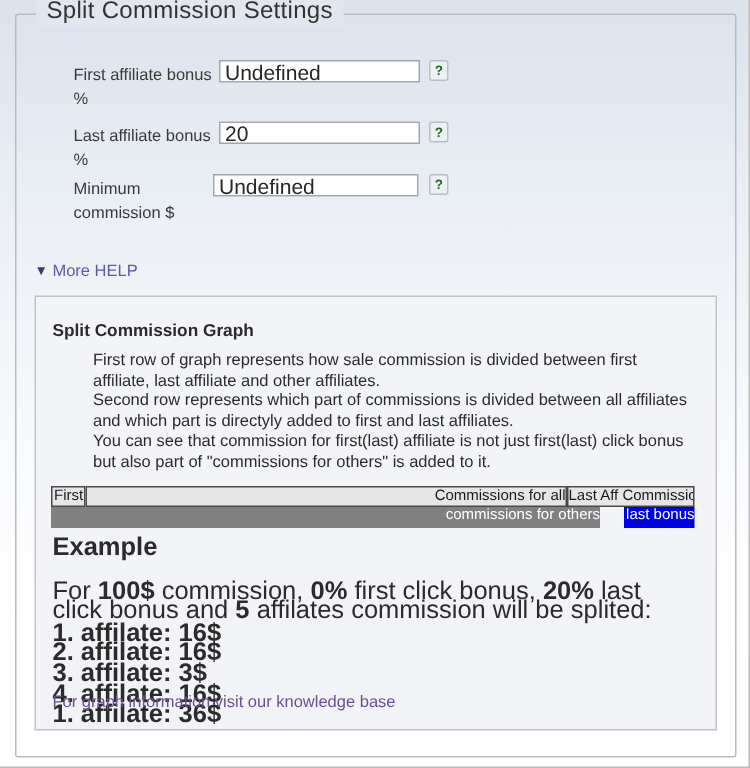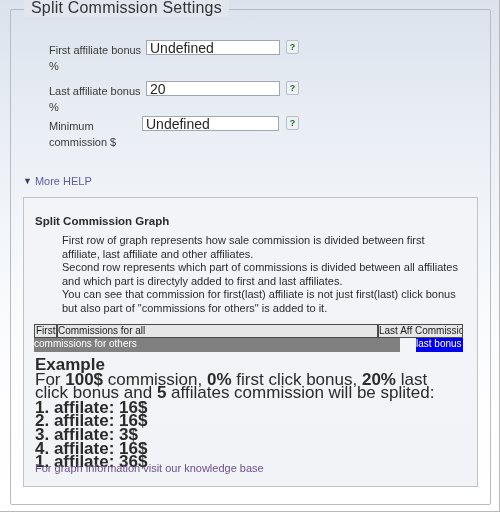--- a/index.html
+++ b/index.html
@@ -165,21 +165,21 @@
     width: 100%;
     height: 14px;
   }
   .seg {
     position: absolute;
     top: 0;
     height: 14px;
     box-sizing: border-box;
     font-size: 10px;
     line-height: 12px;
-    text-align: left;
+    text-align: right;
     overflow: hidden;
     white-space: nowrap;
   }
   
   .seg-light {
     background: #e6e6e6;
     border: 1px solid #4a4a4a;
     color: #1a1a1a;
   }
   #seg-first-aff { left: 0;     width: 23px; text-align: left; padding-left: 1px; }
@@ -203,21 +203,21 @@
   #example {
     position: absolute;
     left: 11px;
     top: 160px;
     right: 14px;
     font-size: 17px;
     color: #2b2b2b;
     line-height: 13.6px;
   }
   #example-title { font-weight: bold; }
-  #example-intro { margin-top: 1px; }
+  #example-intro { margin-top: 15px; }
   #example-intro b { font-weight: bold; }
   #affiliate-list {
     margin: 1px 0 0 0;
     padding: 0;
     list-style: none;
   }
   #affiliate-list li { font-weight: bold; white-space: nowrap; }
 
   
   #kb-link {

